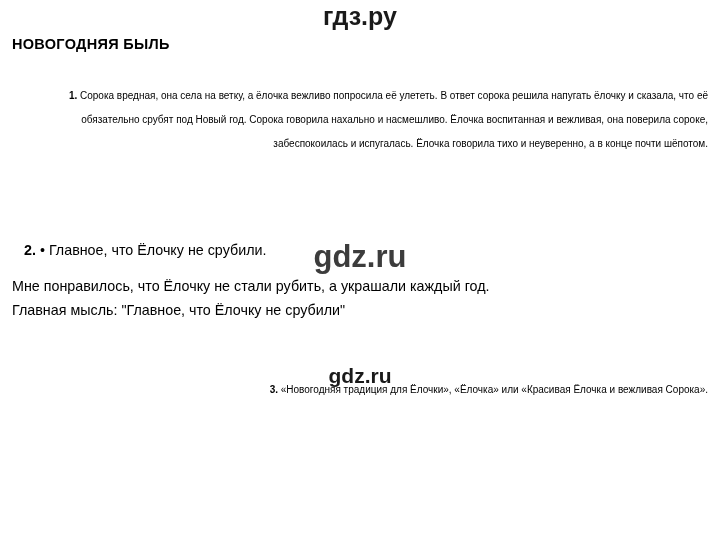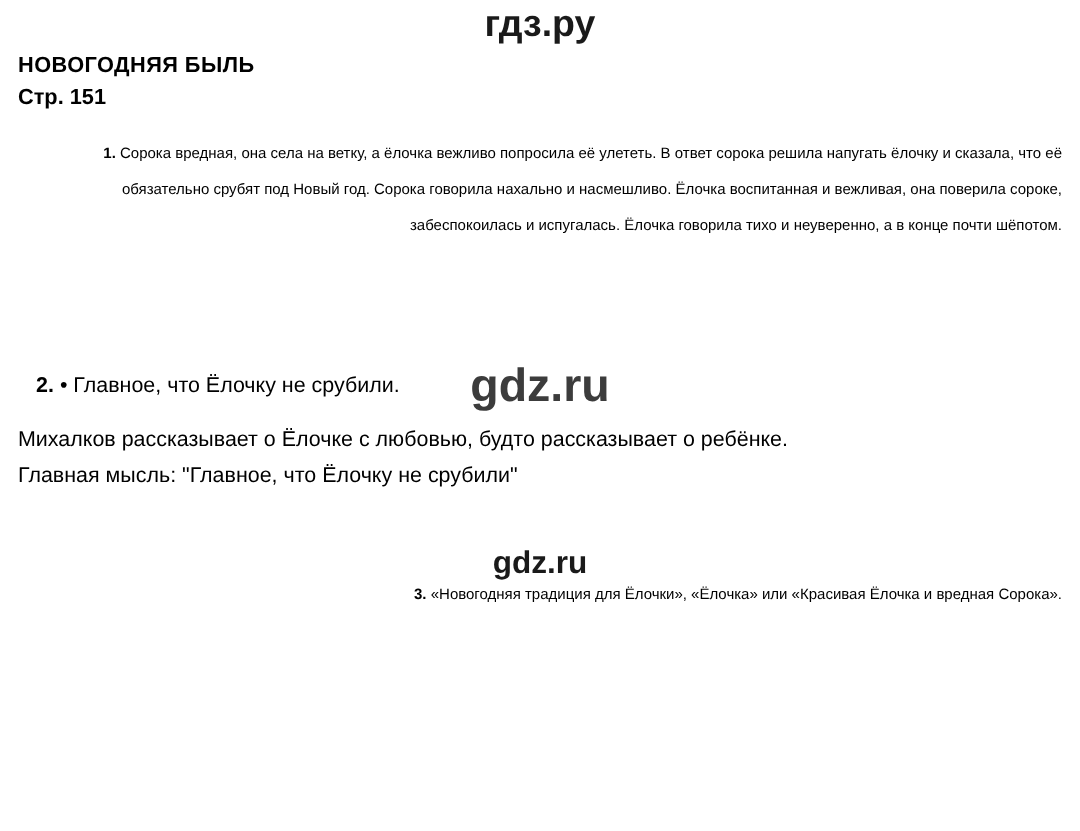--- a/index.html
+++ b/index.html
@@ -63,21 +63,21 @@
     position: absolute;
     left: 12px;
     top: 36px;
     width: 696px;
   }
 
   .doc-title {
     font-size: 14.5px;
     font-weight: bold;
     letter-spacing: 0.3px;
-    margin: 0 0 5px 0;
+    margin: 0 0 32px 0;
     color: #000;
   }
 
   .page-ref {
     font-size: 14.5px;
     font-weight: bold;
     margin: 0 0 18px 0;
   }
 
   .answer-block {
@@ -119,38 +119,37 @@
 <div class="page">
 
   <div class="brand-top">
     <span>гдз.ру</span>
   </div>
 
   <div class="content">
 
     <h1 class="doc-title">НОВОГОДНЯЯ БЫЛЬ</h1>
 
-    <div class="page-ref">Стр. 151</div>
 
     <div class="answer-block" id="block1">
       <p class="para"><span class="qnum">1.</span> <span>Сорока вредная, она села на ветку, а ёлочка вежливо попросила её улететь. В ответ сорока решила напугать ёлочку и сказала, что её обязательно срубят под Новый год. Сорока говорила нахально и насмешливо. Ёлочка воспитанная и вежливая, она поверила сороке, забеспокоилась и испугалась. Ёлочка говорила тихо и неуверенно, а в конце почти шёпотом.</span></p>
     </div>
 
     <div class="spacer-1"></div>
 
     <div class="answer-block">
       <p class="bullet-line"><span class="qnum">2.</span> <span>•  Главное, что Ёлочку не срубили.</span></p>
-      <p class="line">Михалков рассказывает о Ёлочке с любовью, будто рассказывает о ребёнке.</p>
+      <p class="line">Мне понравилось, что Ёлочку не стали рубить, а украшали каждый год.</p>
       <p class="line">Главная мысль: "Главное, что Ёлочку не срубили"</p>
     </div>
 
     <div class="spacer-2"></div>
 
     <div class="answer-block">
-      <p class="para"><span class="qnum">3.</span> <span>«Новогодняя традиция для Ёлочки», «Ёлочка» или «Красивая Ёлочка и вредная Сорока».</span></p>
+      <p class="para"><span class="qnum">3.</span> <span>«Новогодняя традиция для Ёлочки», «Ёлочка» или «Красивая Ёлочка и вежливая Сорока».</span></p>
     </div>
 
   </div>
 
   <div class="watermark-center">
     <span>gdz.ru</span>
   </div>
 
   <div class="brand-bottom">
     <span>gdz.ru</span>

